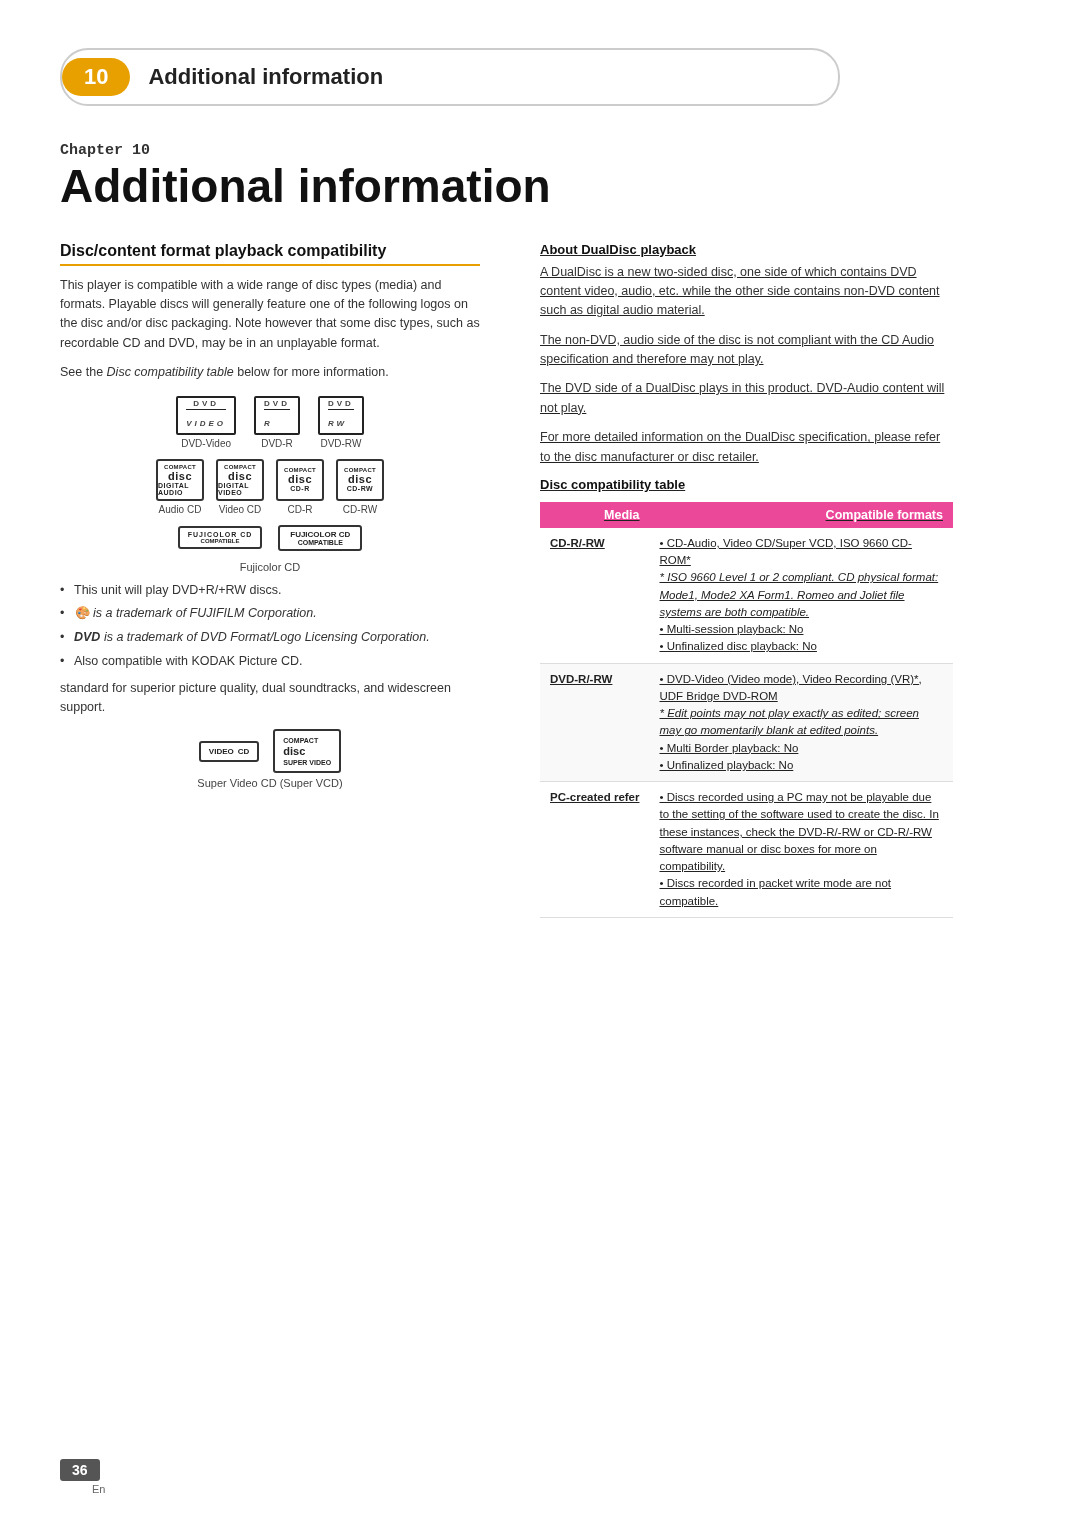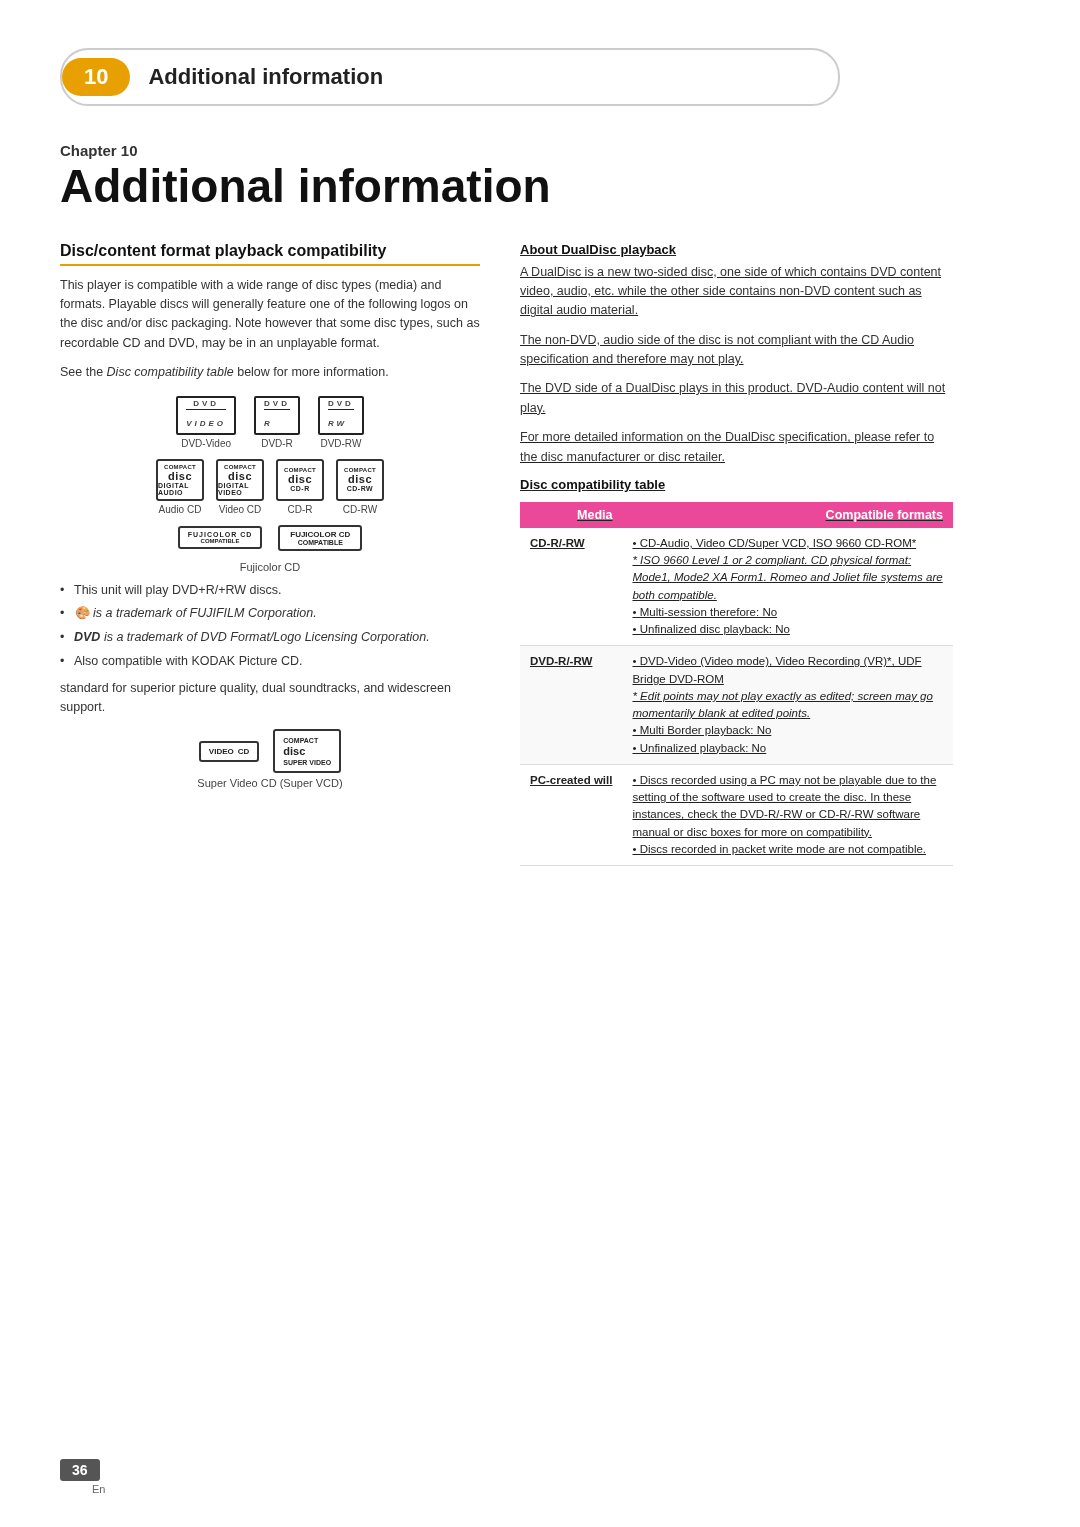--- a/index.html
+++ b/index.html
@@ -48,33 +48,34 @@
       font-weight: bold;
       color: #222;
     }
 
     
     .chapter-label {
       font-size: 15px;
       font-weight: bold;
       color: #333;
       margin-bottom: 2px;
+      font-family: Liberation Mono, monospace;
     }
     .chapter-main-title {
       font-size: 46px;
       font-weight: bold;
       color: #111;
       line-height: 1.1;
       margin-bottom: 30px;
     }
 
     
     .two-col {
       display: flex;
-      gap: 40px;
+      gap: 60px;
       align-items: flex-start;
     }
     .col-left {
       flex: 0 0 420px;
       max-width: 420px;
     }
     .col-right {
       flex: 1;
       text-decoration: underline;
     }
@@ -443,35 +444,35 @@
             <th>Media</th>
             <th>Compatible formats</th>
           </tr>
         </thead>
         <tbody>
           <tr>
             <td>CD-R/-RW</td>
             <td>
               <span>• CD-Audio, Video CD/Super VCD, ISO 9660 CD-ROM*</span><br>
               <span class="italic-note">* ISO 9660 Level 1 or 2 compliant. CD physical format: Mode1, Mode2 XA Form1. Romeo and Joliet file systems are both compatible.</span><br>
-              <span>• Multi-session therefore: No</span><br>
+              <span>• Multi-session playback: No</span><br>
               <span>• Unfinalized disc playback: No</span>
             </td>
           </tr>
           <tr>
             <td>DVD-R/-RW</td>
             <td>
               <span>• DVD-Video (Video mode), Video Recording (VR)*, UDF Bridge DVD-ROM</span><br>
               <span class="italic-note">* Edit points may not play exactly as edited; screen may go momentarily blank at edited points.</span><br>
               <span>• Multi Border playback: No</span><br>
               <span>• Unfinalized playback: No</span>
             </td>
           </tr>
           <tr>
-            <td>PC-created will</td>
+            <td>PC-created refer</td>
             <td>
               <span>• Discs recorded using a PC may not be playable due to the setting of the software used to create the disc. In these instances, check the DVD-R/-RW or CD-R/-RW software manual or disc boxes for more on compatibility.</span><br>
               <span>• Discs recorded in packet write mode are not compatible.</span>
             </td>
           </tr>
         </tbody>
       </table>
 
     </div>
   </div>

